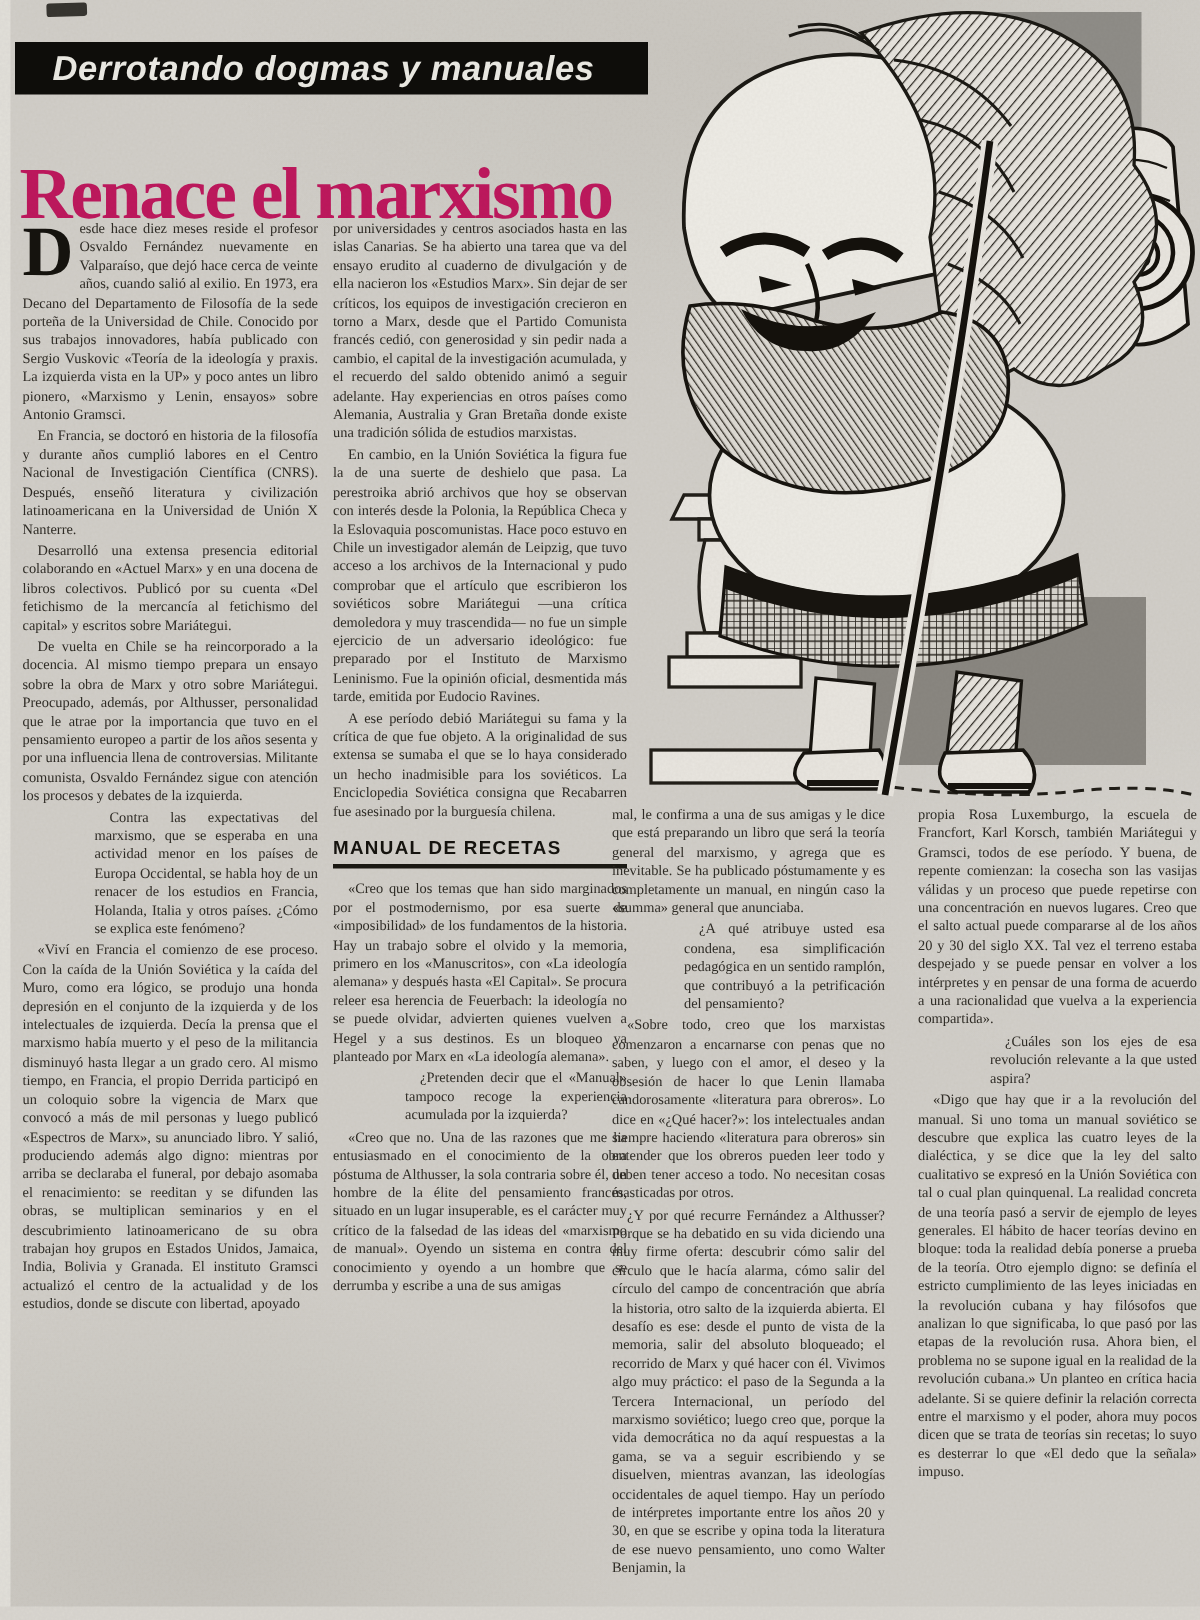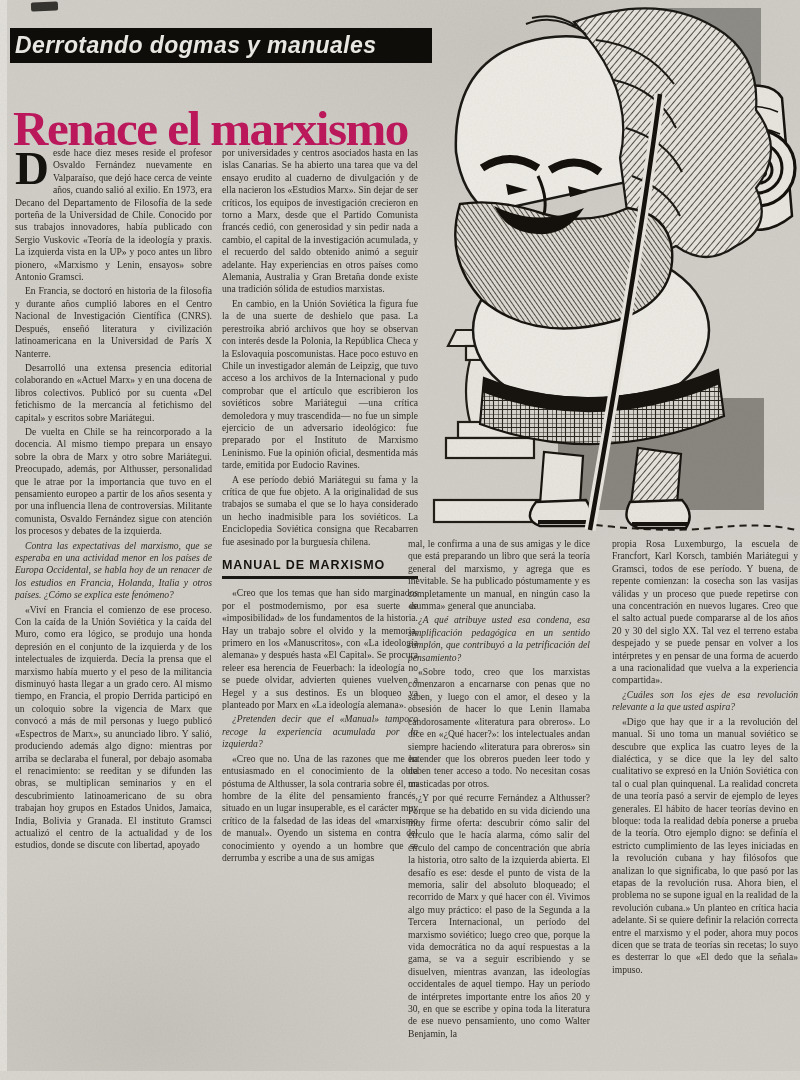--- a/index.html
+++ b/index.html
@@ -17,41 +17,41 @@
       #d2cfc9;
   }
   .edge-left{position:absolute;left:0;top:0;width:7px;height:1080px;background:#e2e0da;}
   .edge-bottom{position:absolute;left:0;top:1071px;width:800px;height:9px;background:#dad7d1;}
   .smudge-top{position:absolute;left:31px;top:2px;width:27px;height:9px;background:#1c1a15;border-radius:2px;transform:rotate(-2deg);opacity:.85;}
 
   .kicker{
     position:absolute;left:10px;top:28px;width:422px;height:35px;box-sizing:border-box;
     background:#0e0d0a;color:#ecebe5;
     font-family:"Liberation Sans", sans-serif;font-weight:bold;font-style:italic;
-    font-size:23px;line-height:34px;padding-left:5px;letter-spacing:.4px;
+    font-size:23px;line-height:34px;padding-left:25px;letter-spacing:.4px;
   }
   .headline{
     position:absolute;left:13px;top:70px;width:422px;
     font-family:"Liberation Serif", serif;font-weight:bold;
     font-size:49px;line-height:52px;letter-spacing:-1.5px;color:#be185d;
     white-space:nowrap;
   }
 
   .col{
     position:absolute;text-align:justify;overflow:hidden;
     font-size:9.6px;line-height:12.4px;color:#2f2c26;
     filter:blur(.32px);
   }
   .col-1{left:15px;top:147px;width:197px;height:923px;}
   .col-2{left:222px;top:147px;width:196px;height:923px;}
   .col-3{left:408px;top:538px;width:182px;height:534px;}
   .col-4{left:612px;top:538px;width:186px;height:534px;}
   .col p{margin:0 0 2px 0;text-indent:10px;}
   .col p:first-child{text-indent:0;}
-  .col p.q{font-style:italic;}
+  .col p.q{margin-left:48px;}
   .dropcap{
     float:left;font-weight:bold;font-size:47px;line-height:38px;
     padding:2px 4px 0 0;color:#15130e;filter:none;
   }
   .subhead{
     font-family:"Liberation Sans", sans-serif;font-size:12.5px;font-weight:bold;
     letter-spacing:.9px;color:#15130e;margin:7px 0 8px 0;padding:4px 0 5px 0;
     border-bottom:3px solid #1a1812;text-indent:0;white-space:nowrap;
   }
 
@@ -143,31 +143,31 @@
   <path d="M68 206 q44 22 90 2 q-18 28 -46 26 q-30 0 -44 -28 z" fill="#14110c"></path>
 
   <g fill="none">
     <path d="M234 94 Q212 260 164 530" stroke="#e9e6e0" stroke-width="11"></path>
     <path d="M234 94 Q212 260 164 530" stroke="#15120d" stroke-width="4.5"></path>
   </g>
 </svg>
 
 <div class="col col-1">
     <p class="a"><span class="dropcap">D</span>esde hace diez meses reside el profesor Osvaldo Fernández nuevamente en Valparaíso, que dejó hace cerca de veinte años, cuando salió al exilio. En 1973, era Decano del Departamento de Filosofía de la sede porteña de la Universidad de Chile. Conocido por sus trabajos innovadores, había publicado con Sergio Vuskovic «Teoría de la ideología y praxis. La izquierda vista en la UP» y poco antes un libro pionero, «Marxismo y Lenin, ensayos» sobre Antonio Gramsci.</p>
-    <p class="a">En Francia, se doctoró en historia de la filosofía y durante años cumplió labores en el Centro Nacional de Investigación Científica (CNRS). Después, enseñó literatura y civilización latinoamericana en la Universidad de París X Nanterre.</p>
+    <p class="a">En Francia, se doctoró en historia de la filosofía y durante años cumplió labores en el Centro Nacional de Investigación Científica (CNRS). Después, enseñó literatura y civilización latinoamericana en la Universidad de Unión X Nanterre.</p>
     <p class="a">Desarrolló una extensa presencia editorial colaborando en «Actuel Marx» y en una docena de libros colectivos. Publicó por su cuenta «Del fetichismo de la mercancía al fetichismo del capital» y escritos sobre Mariátegui.</p>
     <p class="a">De vuelta en Chile se ha reincorporado a la docencia. Al mismo tiempo prepara un ensayo sobre la obra de Marx y otro sobre Mariátegui. Preocupado, además, por Althusser, personalidad que le atrae por la importancia que tuvo en el pensamiento europeo a partir de los años sesenta y por una influencia llena de controversias. Militante comunista, Osvaldo Fernández sigue con atención los procesos y debates de la izquierda.</p>
     <p class="q">Contra las expectativas del marxismo, que se esperaba en una actividad menor en los países de Europa Occidental, se habla hoy de un renacer de los estudios en Francia, Holanda, Italia y otros países. ¿Cómo se explica este fenómeno?</p>
     <p class="a">«Viví en Francia el comienzo de ese proceso. Con la caída de la Unión Soviética y la caída del Muro, como era lógico, se produjo una honda depresión en el conjunto de la izquierda y de los intelectuales de izquierda. Decía la prensa que el marxismo había muerto y el peso de la militancia disminuyó hasta llegar a un grado cero. Al mismo tiempo, en Francia, el propio Derrida participó en un coloquio sobre la vigencia de Marx que convocó a más de mil personas y luego publicó «Espectros de Marx», su anunciado libro. Y salió, produciendo además algo digno: mientras por arriba se declaraba el funeral, por debajo asomaba el renacimiento: se reeditan y se difunden las obras, se multiplican seminarios y en el descubrimiento latinoamericano de su obra trabajan hoy grupos en Estados Unidos, Jamaica, India, Bolivia y Granada. El instituto Gramsci actualizó el centro de la actualidad y de los estudios, donde se discute con libertad, apoyado</p>
   </div>
 <div class="col col-2">
     <p class="a">por universidades y centros asociados hasta en las islas Canarias. Se ha abierto una tarea que va del ensayo erudito al cuaderno de divulgación y de ella nacieron los «Estudios Marx». Sin dejar de ser críticos, los equipos de investigación crecieron en torno a Marx, desde que el Partido Comunista francés cedió, con generosidad y sin pedir nada a cambio, el capital de la investigación acumulada, y el recuerdo del saldo obtenido animó a seguir adelante. Hay experiencias en otros países como Alemania, Australia y Gran Bretaña donde existe una tradición sólida de estudios marxistas.</p>
     <p class="a">En cambio, en la Unión Soviética la figura fue la de una suerte de deshielo que pasa. La perestroika abrió archivos que hoy se observan con interés desde la Polonia, la República Checa y la Eslovaquia poscomunistas. Hace poco estuvo en Chile un investigador alemán de Leipzig, que tuvo acceso a los archivos de la Internacional y pudo comprobar que el artículo que escribieron los soviéticos sobre Mariátegui —una crítica demoledora y muy trascendida— no fue un simple ejercicio de un adversario ideológico: fue preparado por el Instituto de Marxismo Leninismo. Fue la opinión oficial, desmentida más tarde, emitida por Eudocio Ravines.</p>
-    <p class="a">A ese período debió Mariátegui su fama y la crítica de que fue objeto. A la originalidad de sus trabajos se sumaba el que se lo haya considerado un hecho inadmisible para los soviéticos. La Enciclopedia Soviética consigna que Recabarren fue asesinado por la burguesía chilena.</p>
-    <h3 class="subhead">MANUAL DE MARXISMO</h3>
+    <p class="a">A ese período debió Mariátegui su fama y la crítica de que fue objeto. A la originalidad de sus extensa se sumaba el que se lo haya considerado un hecho inadmisible para los soviéticos. La Enciclopedia Soviética consigna que Recabarren fue asesinado por la burguesía chilena.</p>
+    <h3 class="subhead">MANUAL DE RECETAS</h3>
     <p class="a">«Creo que los temas que han sido marginados por el postmodernismo, por esa suerte de «imposibilidad» de los fundamentos de la historia. Hay un trabajo sobre el olvido y la memoria, primero en los «Manuscritos», con «La ideología alemana» y después hasta «El Capital». Se procura releer esa herencia de Feuerbach: la ideología no se puede olvidar, advierten quienes vuelven a Hegel y a sus destinos. Es un bloqueo ya planteado por Marx en «La ideología alemana».</p>
     <p class="q">¿Pretenden decir que el «Manual» tampoco recoge la experiencia acumulada por la izquierda?</p>
     <p class="a">«Creo que no. Una de las razones que me ha entusiasmado en el conocimiento de la obra póstuma de Althusser, la sola contraria sobre él, un hombre de la élite del pensamiento francés, situado en un lugar insuperable, es el carácter muy crítico de la falsedad de las ideas del «marxismo de manual». Oyendo un sistema en contra del conocimiento y oyendo a un hombre que se derrumba y escribe a una de sus amigas</p>
   </div>
 <div class="col col-3">
     <p class="a">mal, le confirma a una de sus amigas y le dice que está preparando un libro que será la teoría general del marxismo, y agrega que es inevitable. Se ha publicado póstumamente y es completamente un manual, en ningún caso la «summa» general que anunciaba.</p>
     <p class="q">¿A qué atribuye usted esa condena, esa simplificación pedagógica en un sentido ramplón, que contribuyó a la petrificación del pensamiento?</p>
     <p class="a">«Sobre todo, creo que los marxistas comenzaron a encarnarse con penas que no saben, y luego con el amor, el deseo y la obsesión de hacer lo que Lenin llamaba candorosamente «literatura para obreros». Lo dice en «¿Qué hacer?»: los intelectuales andan siempre haciendo «literatura para obreros» sin entender que los obreros pueden leer todo y deben tener acceso a todo. No necesitan cosas masticadas por otros.</p>
     <p class="a">¿Y por qué recurre Fernández a Althusser? Porque se ha debatido en su vida diciendo una muy firme oferta: descubrir cómo salir del círculo que le hacía alarma, cómo salir del círculo del campo de concentración que abría la historia, otro salto de la izquierda abierta. El desafío es ese: desde el punto de vista de la memoria, salir del absoluto bloqueado; el recorrido de Marx y qué hacer con él. Vivimos algo muy práctico: el paso de la Segunda a la Tercera Internacional, un período del marxismo soviético; luego creo que, porque la vida democrática no da aquí respuestas a la gama, se va a seguir escribiendo y se disuelven, mientras avanzan, las ideologías occidentales de aquel tiempo. Hay un período de intérpretes importante entre los años 20 y 30, en que se escribe y opina toda la literatura de ese nuevo pensamiento, uno como Walter Benjamin, la</p>
   </div>

